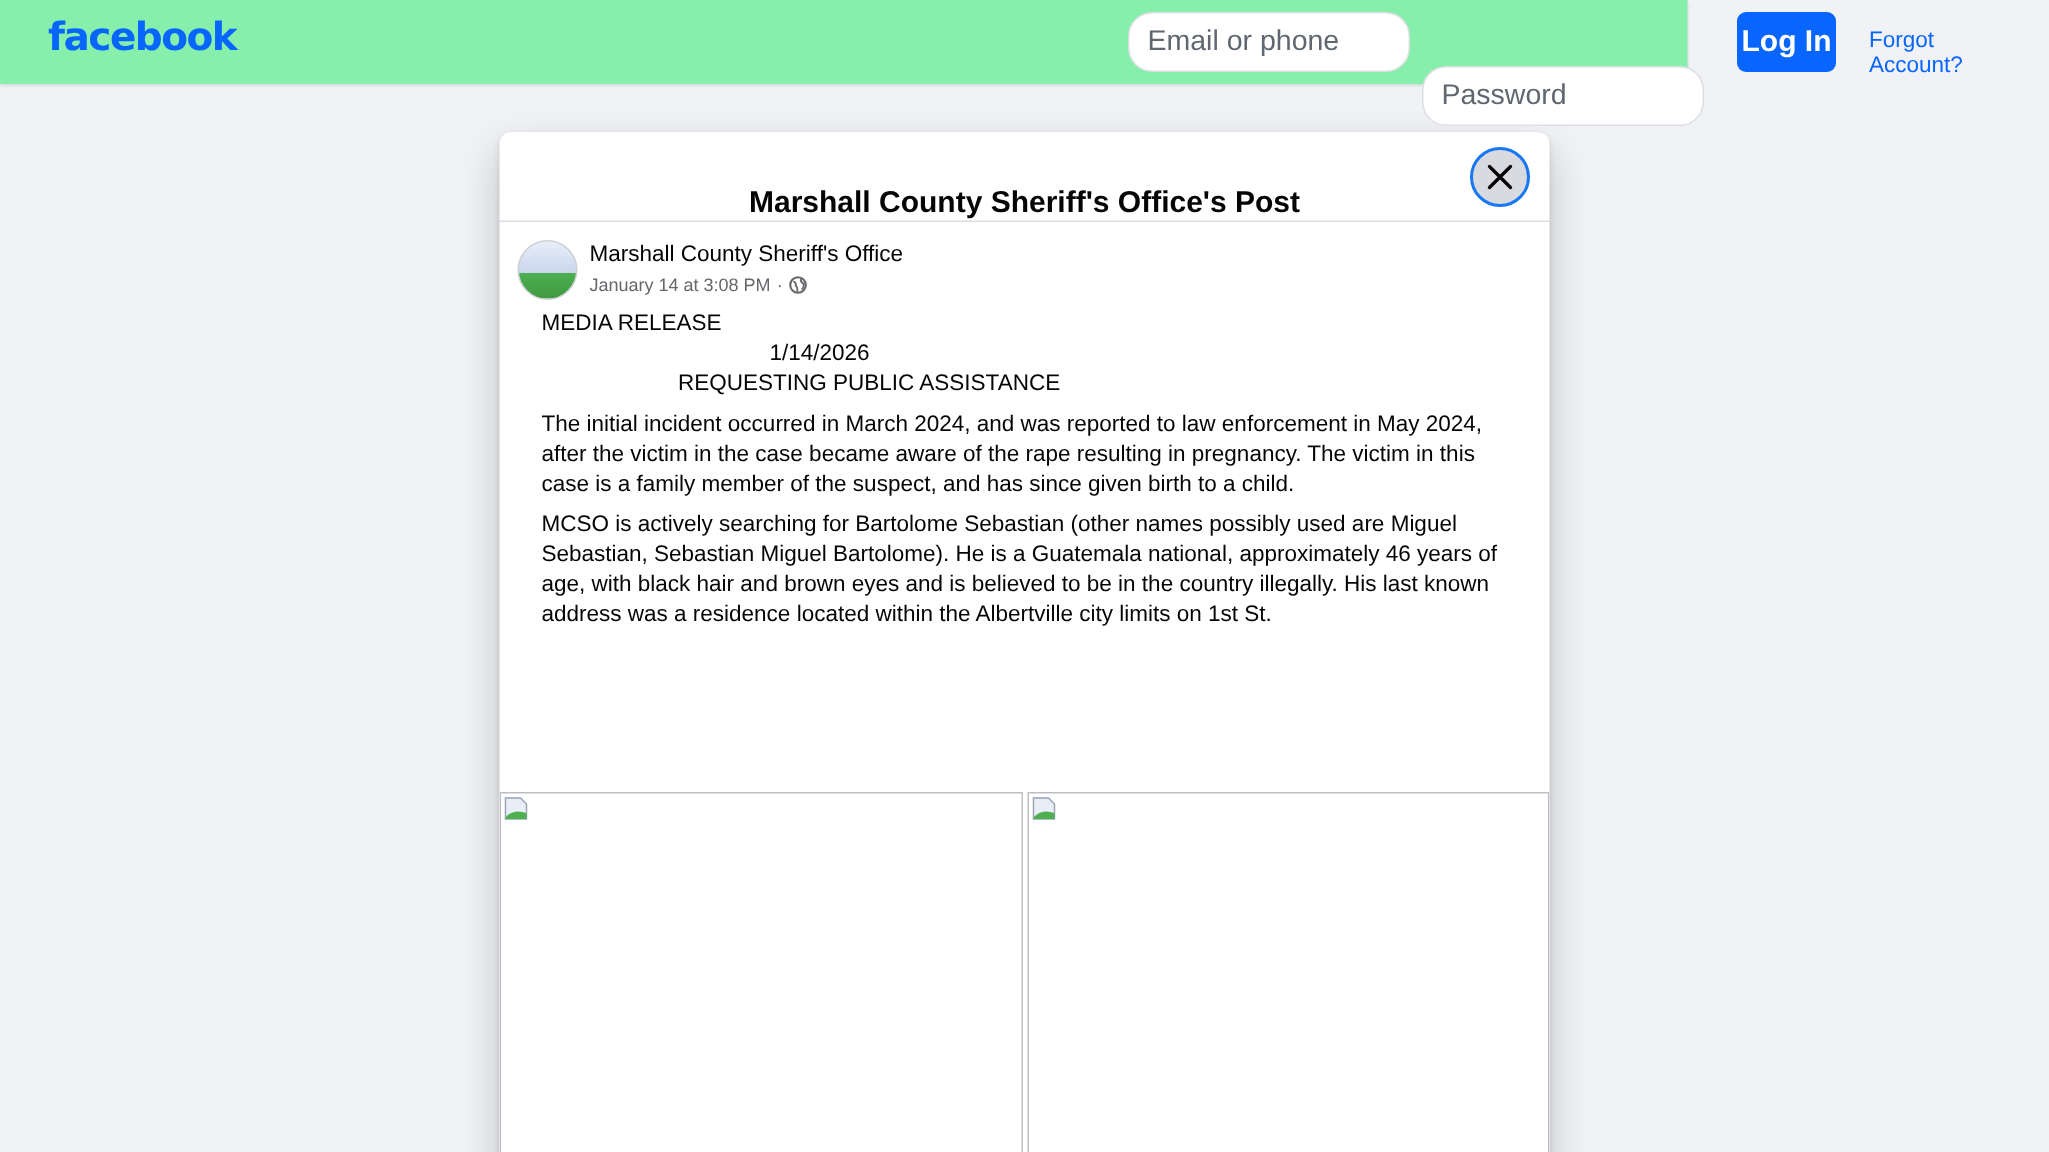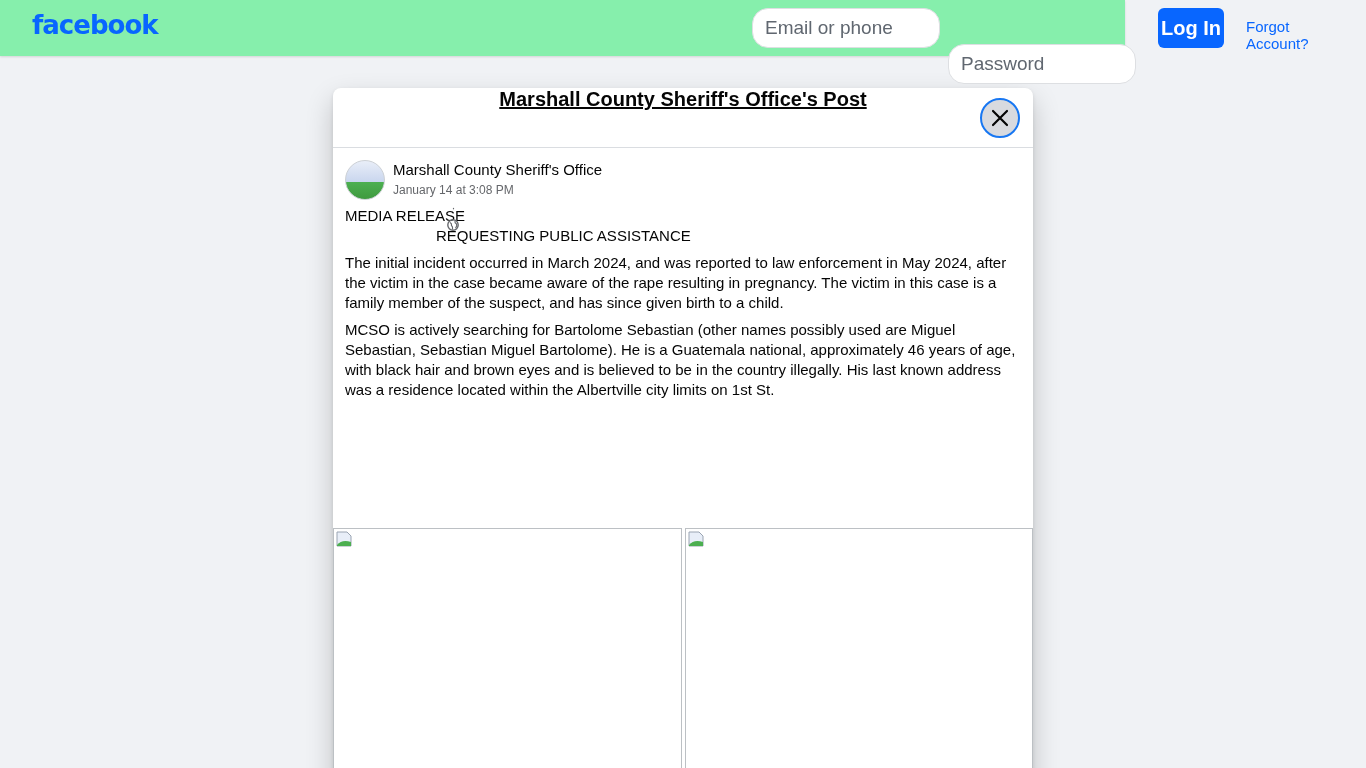--- a/index.html
+++ b/index.html
@@ -45,21 +45,21 @@
       font-size: 15px; color: #0866ff; text-decoration: none; font-weight: 500; margin-left: 24px;
     }
     .dialog {
       position: absolute; left: 333px; top: 88px; width: 700px; height: 700px;
       background: #fff; border-radius: 8px;
       box-shadow: 0 12px 28px rgba(0,0,0,0.2), 0 2px 4px rgba(0,0,0,0.1);
       overflow: hidden;
     }
     .dialog-header {
       height: 60px; border-bottom: 1px solid #dadde1; position: relative;
-      display: flex; align-items: flex-start; justify-content: center; text-decoration: underline;
+      display: flex; align-items: flex-end; justify-content: center;
     }
     .dialog-title { font-size: 20px; font-weight: bold; color: #050505; }
     .close-btn {
       position: absolute; right: 13px; top: 10px;
       width: 40px; height: 40px; border-radius: 50%;
       background: #d8dadf; border: 2px solid #1877f2;
       display: flex; align-items: center; justify-content: center;
       cursor: pointer;
     }
     .post-header { position: relative; height: 58px; }
@@ -68,23 +68,23 @@
       border-radius: 50%; overflow: hidden; border: 1px solid #ccd0d5;
       background: linear-gradient(#e9eef8 0%, #c9d6ee 55%, #4caf50 56%, #3f9a3f 100%);
     }
     .author {
       position: absolute; left: 60px; top: 13px;
       font-size: 15px; font-weight: normal; color: #050505; text-decoration: none;
     }
     .meta {
       position: absolute; left: 60px; top: 35px;
       font-size: 12px; color: #65676b;
-      display: flex; align-items: center; gap: 4px; flex-direction: column;
+      display: flex; align-items: center; gap: 4px;
     }
-    .post-body { padding: 0 12px; font-size: 15px; line-height: 20px; color: #050505; }
+    .post-body { padding: 0 28px; font-size: 15px; line-height: 20px; color: #050505; }
     .post-body p { margin-bottom: 7px; }
     .post-body .hdr { margin-bottom: 7px; }
     .images {
       position: absolute; left: 0; top: 440px; width: 700px; height: 260px;
       display: flex; gap: 3px;
     }
     .img-cell {
       flex: 1; border: 1px solid #bcc0c4; background: #fff; position: relative;
     }
     .broken {
@@ -121,20 +121,21 @@
       <svg width="12" height="12" viewBox="0 0 12 12">
         <circle cx="6" cy="6" r="5.2" fill="none" stroke="#65676b" stroke-width="1.4"></circle>
         <path d="M3 3.5 Q5 4.5 4.5 6.5 Q6 7.5 5.5 10.5 M8 2 Q7.5 4 9.5 5 Q10.5 7 8.5 9" fill="none" stroke="#65676b" stroke-width="1.2"></path>
       </svg>
     </div>
   </div>
 
   <div class="post-body">
     <div class="hdr">
       <div>MEDIA RELEASE</div>
+      <div style="padding-left:152px">1/14/2026</div>
       <div style="padding-left:91px">REQUESTING PUBLIC ASSISTANCE</div>
     </div>
     <p>The initial incident occurred in March 2024, and was reported to law enforcement in May 2024, after the victim in the case became aware of the rape resulting in pregnancy. The victim in this case is a family member of the suspect, and has since given birth to a child.</p>
     <p>MCSO is actively searching for Bartolome Sebastian (other names possibly used are Miguel Sebastian, Sebastian Miguel Bartolome). He is a Guatemala national, approximately 46 years of age, with black hair and brown eyes and is believed to be in the country illegally. His last known address was a residence located within the Albertville city limits on 1st St.</p>
   </div>
 
   <div class="images">
     <div class="img-cell">
       <svg class="broken" viewBox="0 0 16 16">
         <path d="M1 1 H11 L15 5 V15 H1 Z" fill="#e8eef8" stroke="#9aa4b2" stroke-width="1"></path>

